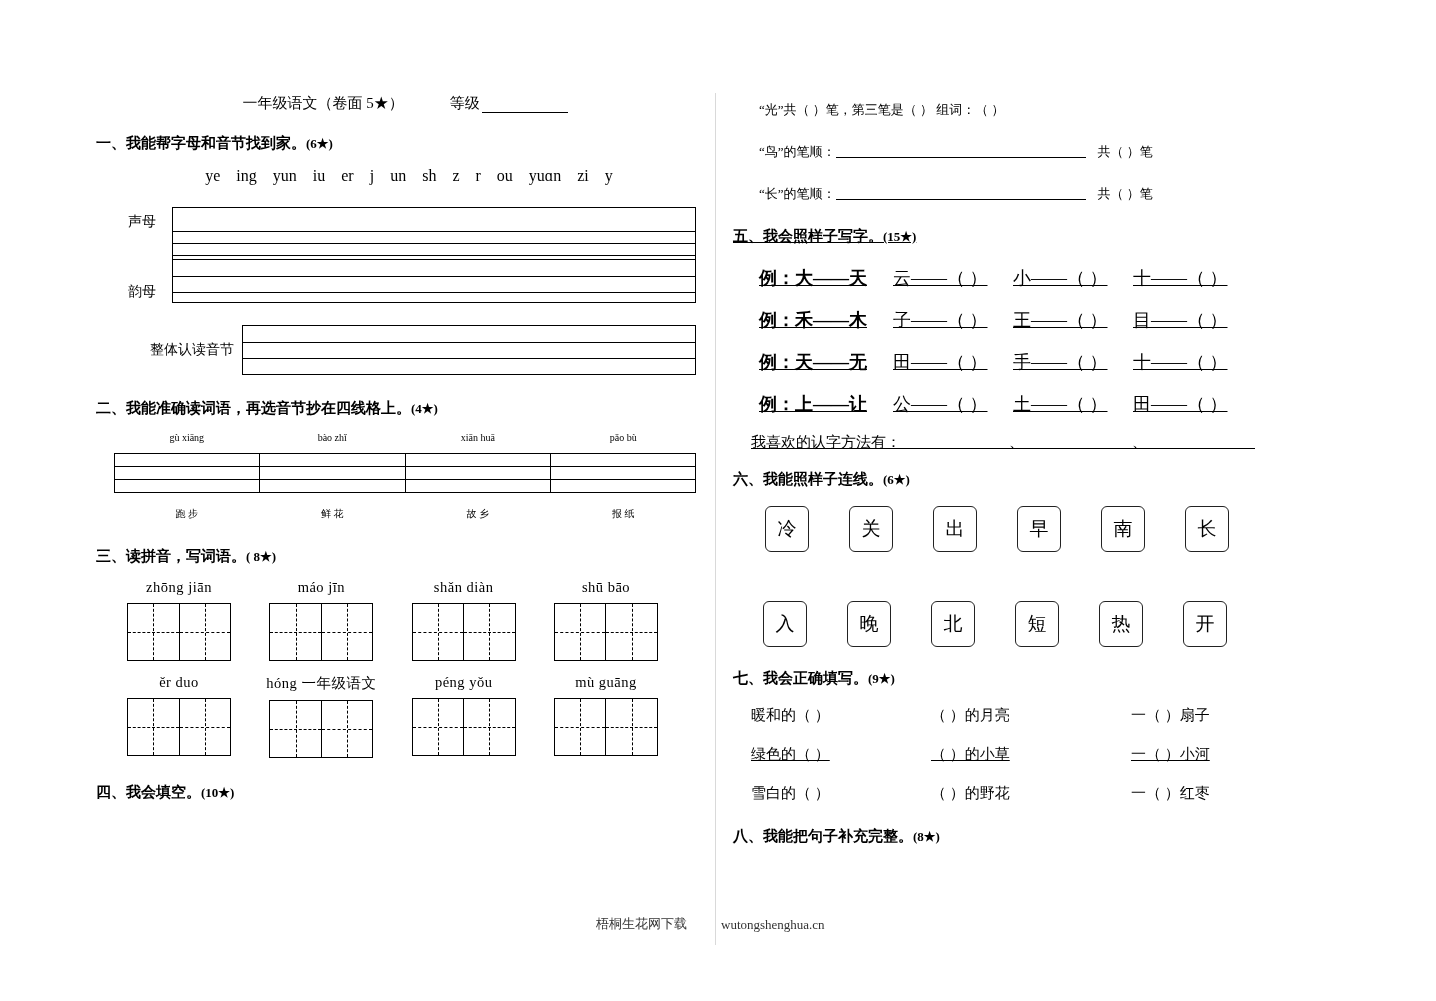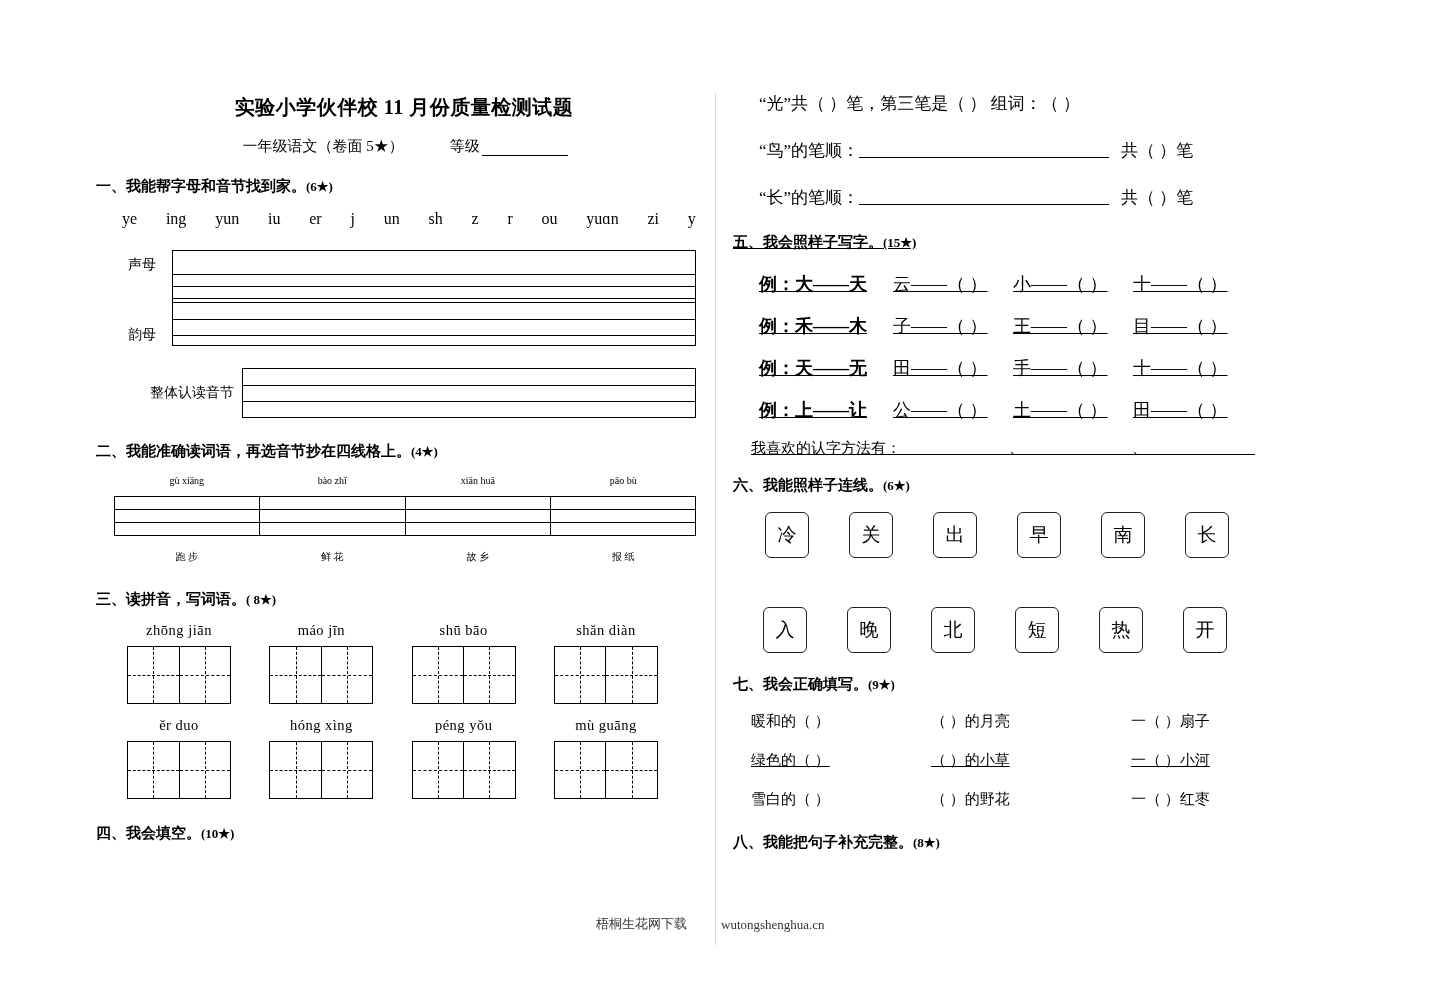--- a/index.html
+++ b/index.html
@@ -31,21 +31,21 @@
   }
   .subline .grade{display:inline-flex;align-items:flex-end;}
   .ul-blank{display:inline-block;border-bottom:1px solid #000;height:15px;}
 
   
   .sec-h{font-weight:bold;font-size:15px;margin:0;white-space:nowrap;}
   .sec-h .pts{font-size:13px;}
 
   
   .pinyin-row{
-    display:flex;justify-content:space-between;gap:16px;
+    display:flex;justify-content:center;gap:16px;
     font-size:16px;margin:14px 0 0 26px;
     font-family:"Liberation Serif","DejaVu Serif",serif;
   }
   .pinyin-row span{display:inline-block;}
 
   
   .fl-wrap{display:flex;align-items:stretch;}
   .fl-label{
     font-size:14px;display:flex;align-items:center;justify-content:flex-end;
     padding-right:8px;white-space:nowrap;
@@ -79,21 +79,21 @@
   .tz-cell:before{
     content:"";position:absolute;left:50%;top:0;bottom:0;width:0;
     border-left:1px dashed #000;
   }
   .tz-cell:after{
     content:"";position:absolute;top:50%;left:0;right:0;height:0;
     border-top:1px dashed #000;
   }
 
   
-  .rline{font-size:17px;white-space:nowrap;margin:4px;}
+  .rline{font-size:13px;white-space:nowrap;margin:13px;}
   .rline .blank-ul{
     display:inline-block;border-bottom:1.4px solid #000;height:14px;
     vertical-align:-2px;
   }
 
   
   .ex-row{display:flex;align-items:baseline;font-size:18px;white-space:nowrap;}
   .ex-label{font-weight:bold;width:134px;}
   .ex-item{width:120px;}
 
@@ -124,21 +124,20 @@
 </style>
 </head>
 <body>
 
 <div class="page">
 
   <div class="divider"></div>
 
   <div class="col-left">
 
-    <div class="doc-title">实验小学伙伴校 11 月份质量检测试题</div>
 
     <div class="subline">
       <span>一年级语文（卷面 5★）</span>
       <span class="grade">
         <span>等级</span>
         <span class="ul-blank" style="width:86px;margin-left:2px;"></span>
       </span>
     </div>
 
     <div style="margin-top:21px;">
@@ -246,45 +245,45 @@
             </div>
         </div>
         <div class="tz-item">
           <div class="tz-py">máo jīn</div>
           <div class="tz-box">
               <div class="tz-cell"></div>
               <div class="tz-cell"></div>
             </div>
         </div>
         <div class="tz-item">
+          <div class="tz-py">shǎn diàn</div>
+          <div class="tz-box">
+              <div class="tz-cell"></div>
+              <div class="tz-cell"></div>
+            </div>
+        </div>
+        <div class="tz-item">
           <div class="tz-py">shū bāo</div>
           <div class="tz-box">
               <div class="tz-cell"></div>
               <div class="tz-cell"></div>
             </div>
         </div>
-        <div class="tz-item">
-          <div class="tz-py">shǎn diàn</div>
-          <div class="tz-box">
-              <div class="tz-cell"></div>
-              <div class="tz-cell"></div>
-            </div>
-        </div>
       </div>
 
       <div class="tz-group" style="margin-top:13px;">
         <div class="tz-item">
           <div class="tz-py">ěr duo</div>
           <div class="tz-box">
               <div class="tz-cell"></div>
               <div class="tz-cell"></div>
             </div>
         </div>
         <div class="tz-item">
-          <div class="tz-py">hóng xìng</div>
+          <div class="tz-py">hóng 一年级语文</div>
           <div class="tz-box">
               <div class="tz-cell"></div>
               <div class="tz-cell"></div>
             </div>
         </div>
         <div class="tz-item">
           <div class="tz-py">péng yǒu</div>
           <div class="tz-box">
               <div class="tz-cell"></div>
               <div class="tz-cell"></div>

